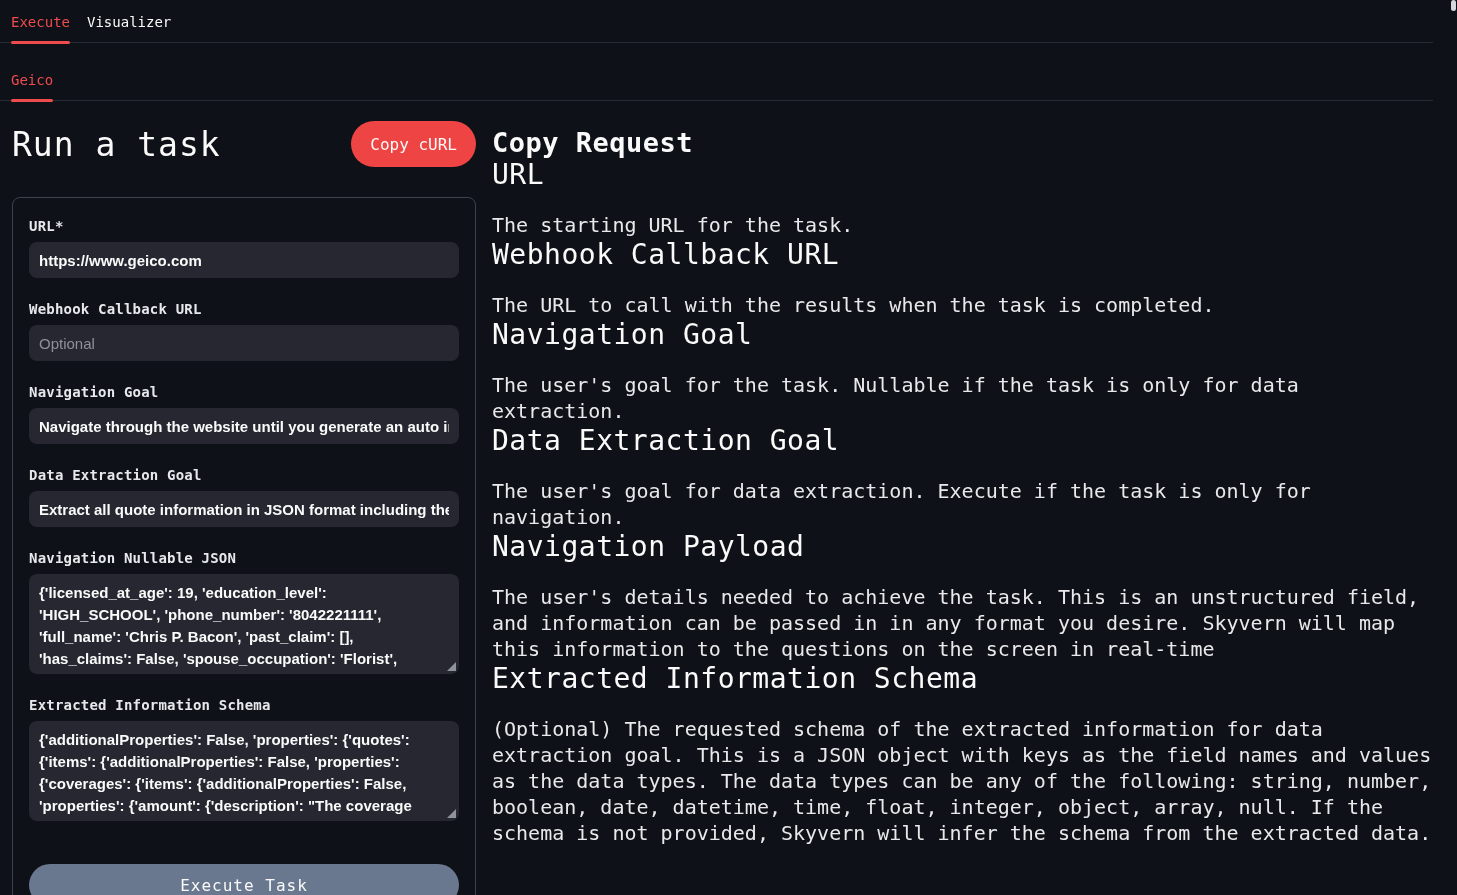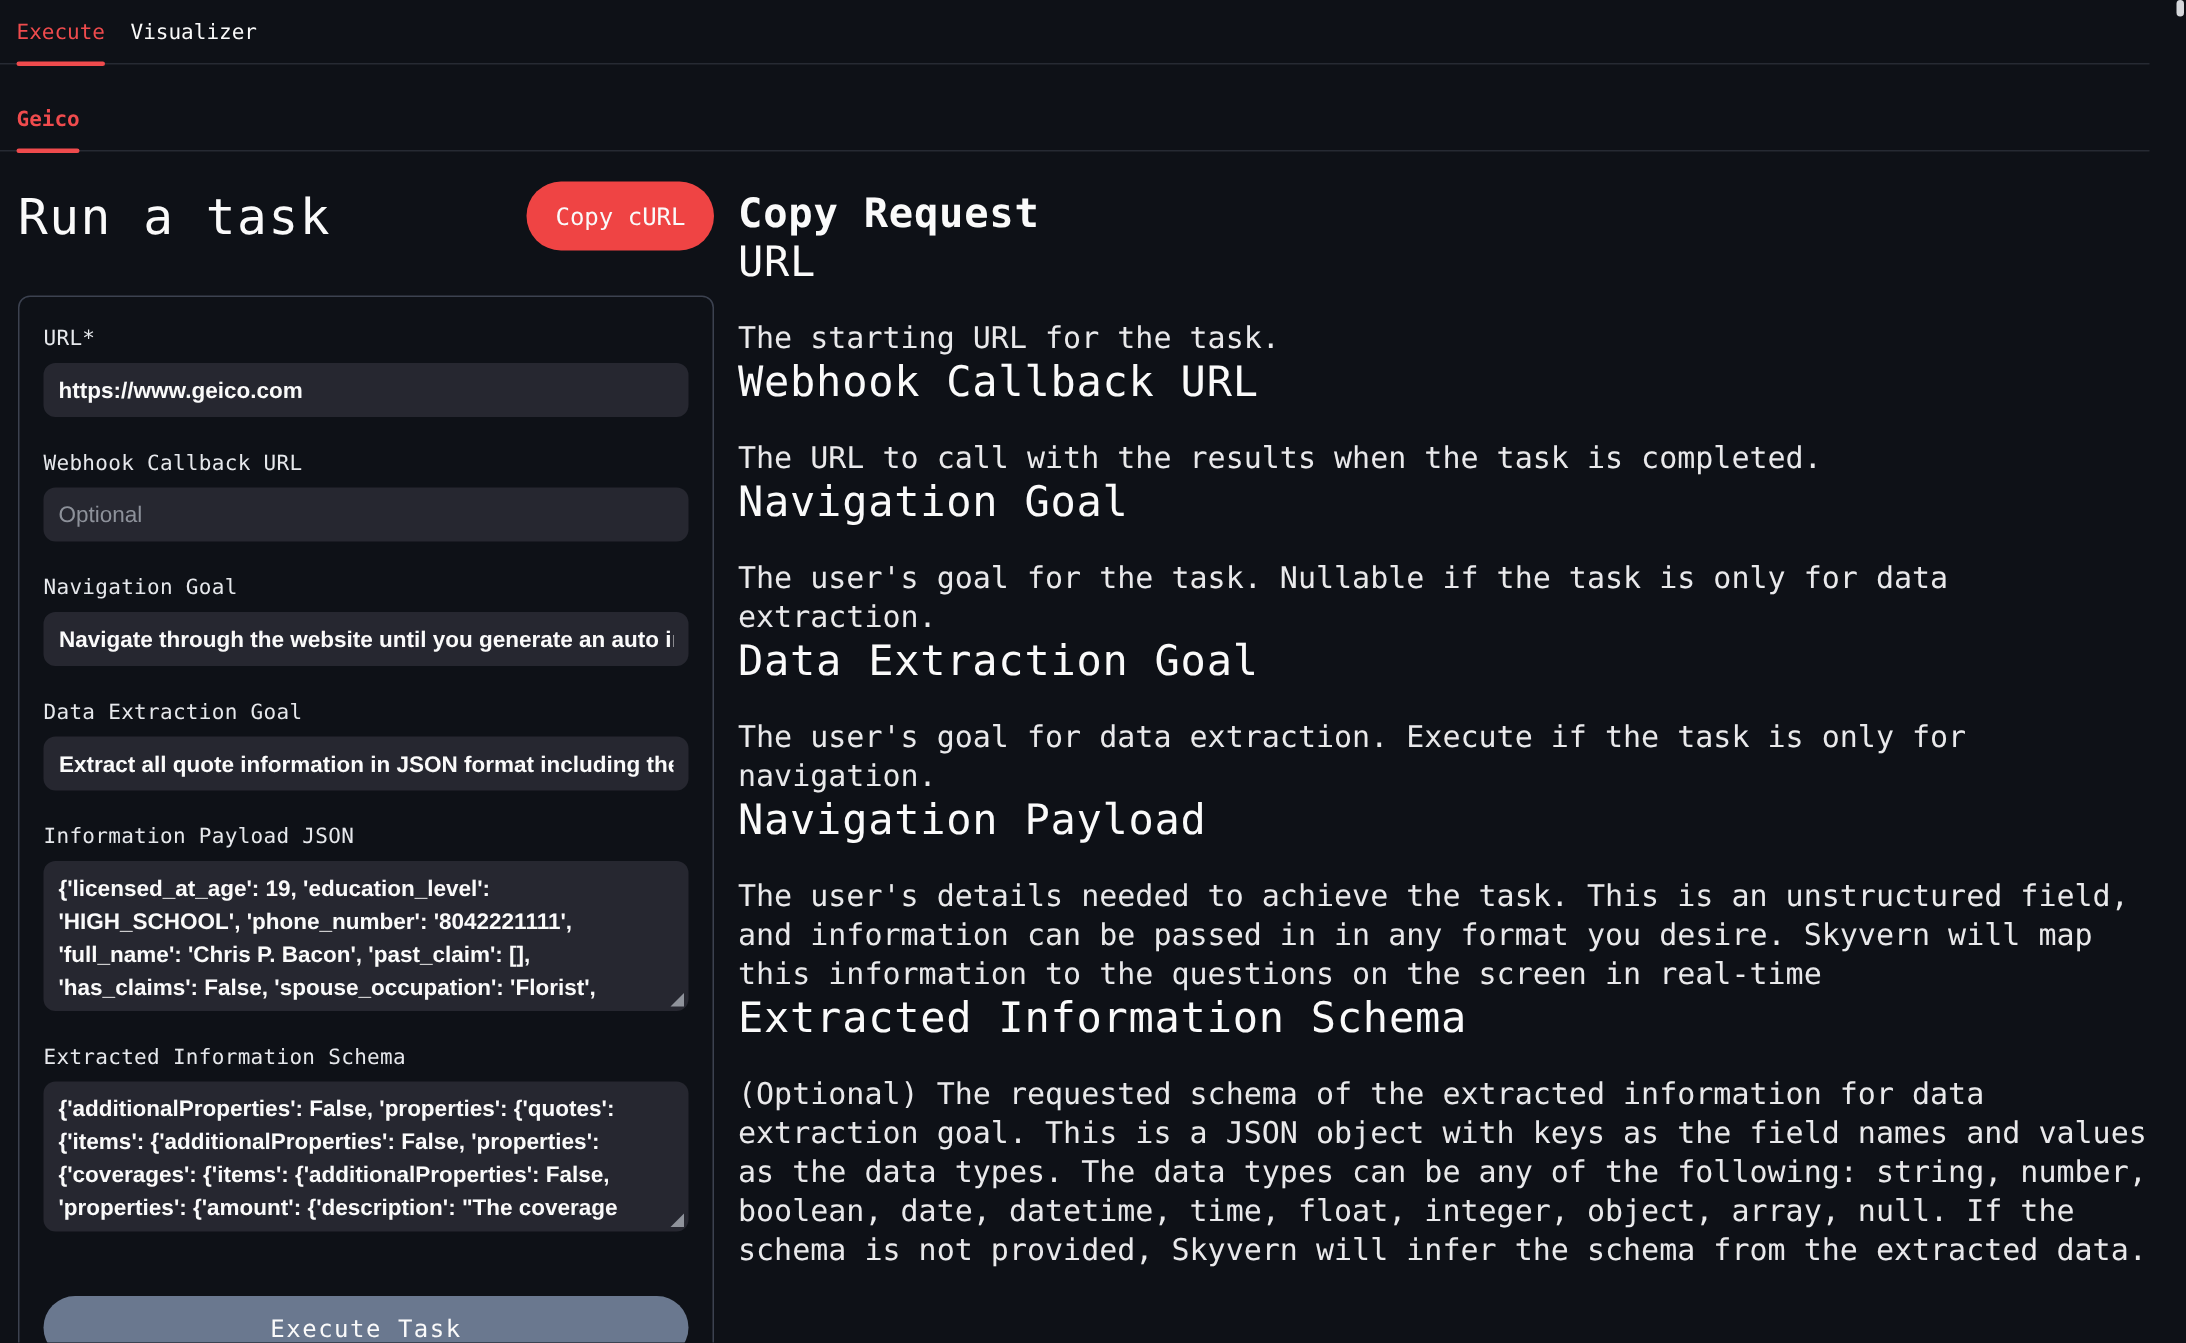--- a/index.html
+++ b/index.html
@@ -15,21 +15,21 @@
     width: 5px; height: 11px; border-radius: 3px;
     background: #d6d8dc;
   }
   .tabbar {
     width: 1433px;
     border-bottom: 1px solid #262a33;
     padding-left: 11px;
     display: flex; gap: 17px;
   }
   .tabbar.main { padding-top: 15px; align-items: center; }
-  .tabbar.sub  { margin-top: 30px; font-weight: bold; }
+  .tabbar.sub  { margin-top: 30px; }
   .tab {
     font-size: 14px; line-height: 14px;
     padding-bottom: 13px;
     position: relative;
     color: #fafafa;
     cursor: pointer;
     white-space: nowrap;
   }
   .tab.active { color: #ef4b4d; }
   .tab.active::after {
@@ -55,21 +55,21 @@
     margin-top: 30px;
     border: 1px solid #3c4250;
     border-radius: 8px;
     padding: 20px 16px 16px 16px;
     height: 720px;
   }
   .field { margin-bottom: 23px; }
   .field-label {
     display: block;
     font-size: 14px; color: #e6e8ec;
-    margin-bottom: 8px; letter-spacing: 0.2px;
+    margin-bottom: 8px; letter-spacing: 0.2px; font-weight: bold;
   }
   .text-input {
     width: 100%; height: 36px;
     background: #262730; border: none; border-radius: 8px;
     color: #fafafa;
     font-family: "Liberation Sans", sans-serif;
     font-size: 15px; font-weight: 700;
     padding: 0 10px;
     outline: none;
   }
@@ -145,21 +145,21 @@
         <label class="field-label">Navigation Goal</label>
         <input class="text-input" type="text" value="Navigate through the website until you generate an auto insura" style="">
       </div>
 
       <div class="field">
         <label class="field-label">Data Extraction Goal</label>
         <input class="text-input" type="text" value="Extract all quote information in JSON format including the prem" style="">
       </div>
 
       <div class="field">
-        <label class="field-label">Information Payload JSON</label>
+        <label class="field-label">Navigation Nullable JSON</label>
         <div class="textarea-wrap">
           <textarea class="text-area" style="">{'licensed_at_age': 19, 'education_level': 'HIGH_SCHOOL', 'phone_number': '8042221111', 'full_name': 'Chris P. Bacon', 'past_claim': [], 'has_claims': False, 'spouse_occupation': 'Florist', 'auto_current_carrier':</textarea>
           <div class="resize-handle"></div>
         </div>
       </div>
 
       <div class="field">
         <label class="field-label">Extracted Information Schema</label>
         <div class="textarea-wrap">
           <textarea class="text-area" style="">{'additionalProperties': False, 'properties': {'quotes': {'items': {'additionalProperties': False, 'properties': {'coverages': {'items': {'additionalProperties': False, 'properties': {'amount': {'description': "The coverage</textarea>

